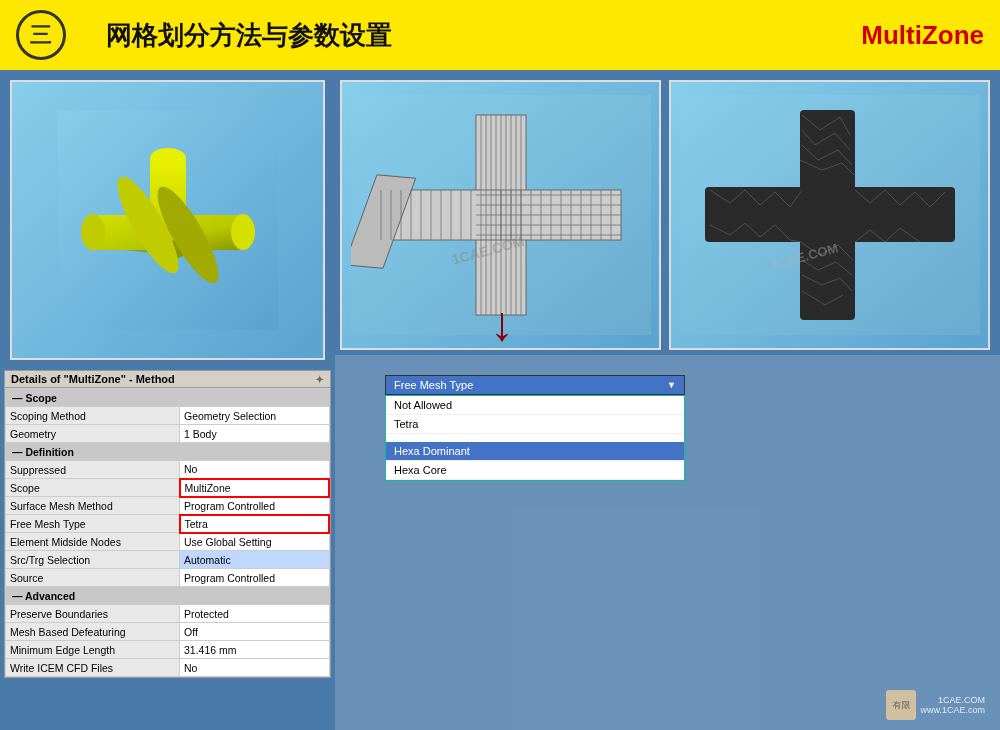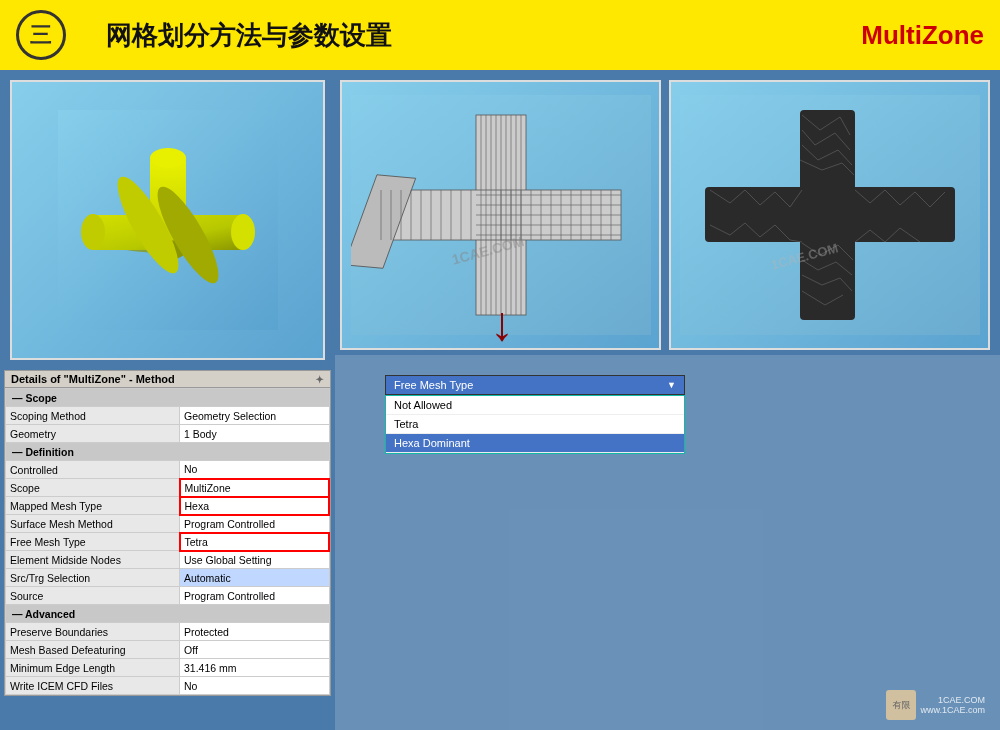--- a/index.html
+++ b/index.html
@@ -187,20 +187,21 @@
     }
     .dropdown-item {
       padding: 3px 8px;
       font-size: 11px;
       border-bottom: 1px solid #eee;
       color: #000;
     }
     .dropdown-item.selected {
       background: #4472C4;
       color: white;
+      margin-top: 8px;
     }
   </style>
 </head>
 <body>
 
 <div class="header">
   <div class="header-icon">
     <span>三</span>
   </div>
   <div class="header-title">网格划分方法与参数设置</div>
@@ -264,30 +265,26 @@
           </tr>
           <tr>
             <td>Geometry</td>
             <td>1 Body</td>
           </tr>
 
           <tr class="section-header">
             <td colspan="2">— Definition</td>
           </tr>
           <tr>
-            <td>Controlled</td>
+            <td>Suppressed</td>
             <td>No</td>
           </tr>
           <tr>
             <td>Scope</td>
             <td style="border:2px solid red;">MultiZone</td>
-          </tr>
-          <tr>
-            <td>Mapped Mesh Type</td>
-            <td style="border:2px solid red;">Hexa</td>
           </tr>
           <tr>
             <td>Surface Mesh Method</td>
             <td>Program Controlled</td>
           </tr>
           <tr>
             <td>Free Mesh Type</td>
             <td style="border:2px solid red; cursor:pointer;">Tetra</td>
           </tr>
           <tr>
@@ -469,20 +466,21 @@
 
       <div class="free-mesh-dropdown" style="margin-top:10px; margin-left:20px;">
         <div class="dropdown-header">
           <span>Free Mesh Type</span>
           <span class="dropdown-arrow">▼</span>
         </div>
         <div class="dropdown-list">
           <div class="dropdown-item">Not Allowed</div>
           <div class="dropdown-item">Tetra</div>
           <div class="dropdown-item selected">Hexa Dominant</div>
+          <div class="dropdown-item">Hexa Core</div>
         </div>
       </div>
 
       <div style="position:absolute; bottom:10px; right:15px; text-align:right;">
         <div style="display:flex; align-items:center; gap:4px;">
           <div style="width:30px; height:30px; background:#d0c0a0; border-radius:3px; display:flex; align-items:center; justify-content:center; font-size:9px; color:#666;">有限</div>
           <div>
             <div style="font-size:9px; color:rgba(255,255,255,0.8);">1CAE.COM</div>
             <div style="font-size:9px; color:rgba(255,255,255,0.8);">www.1CAE.com</div>
           </div>

